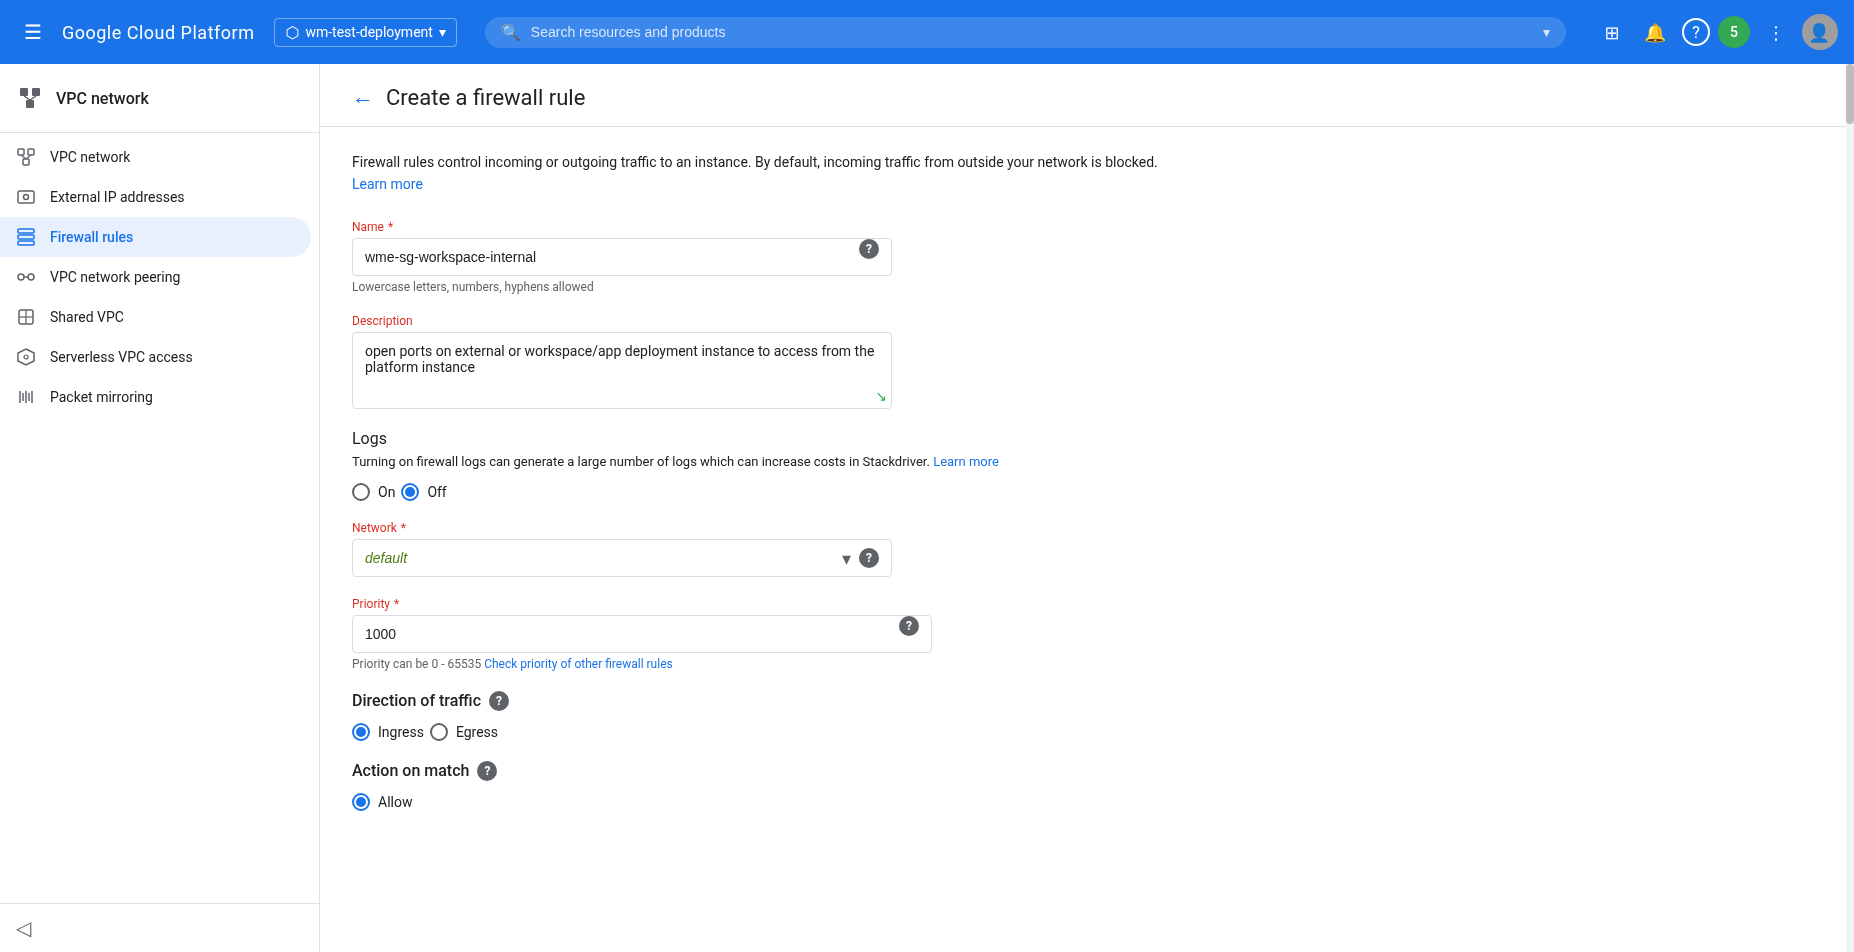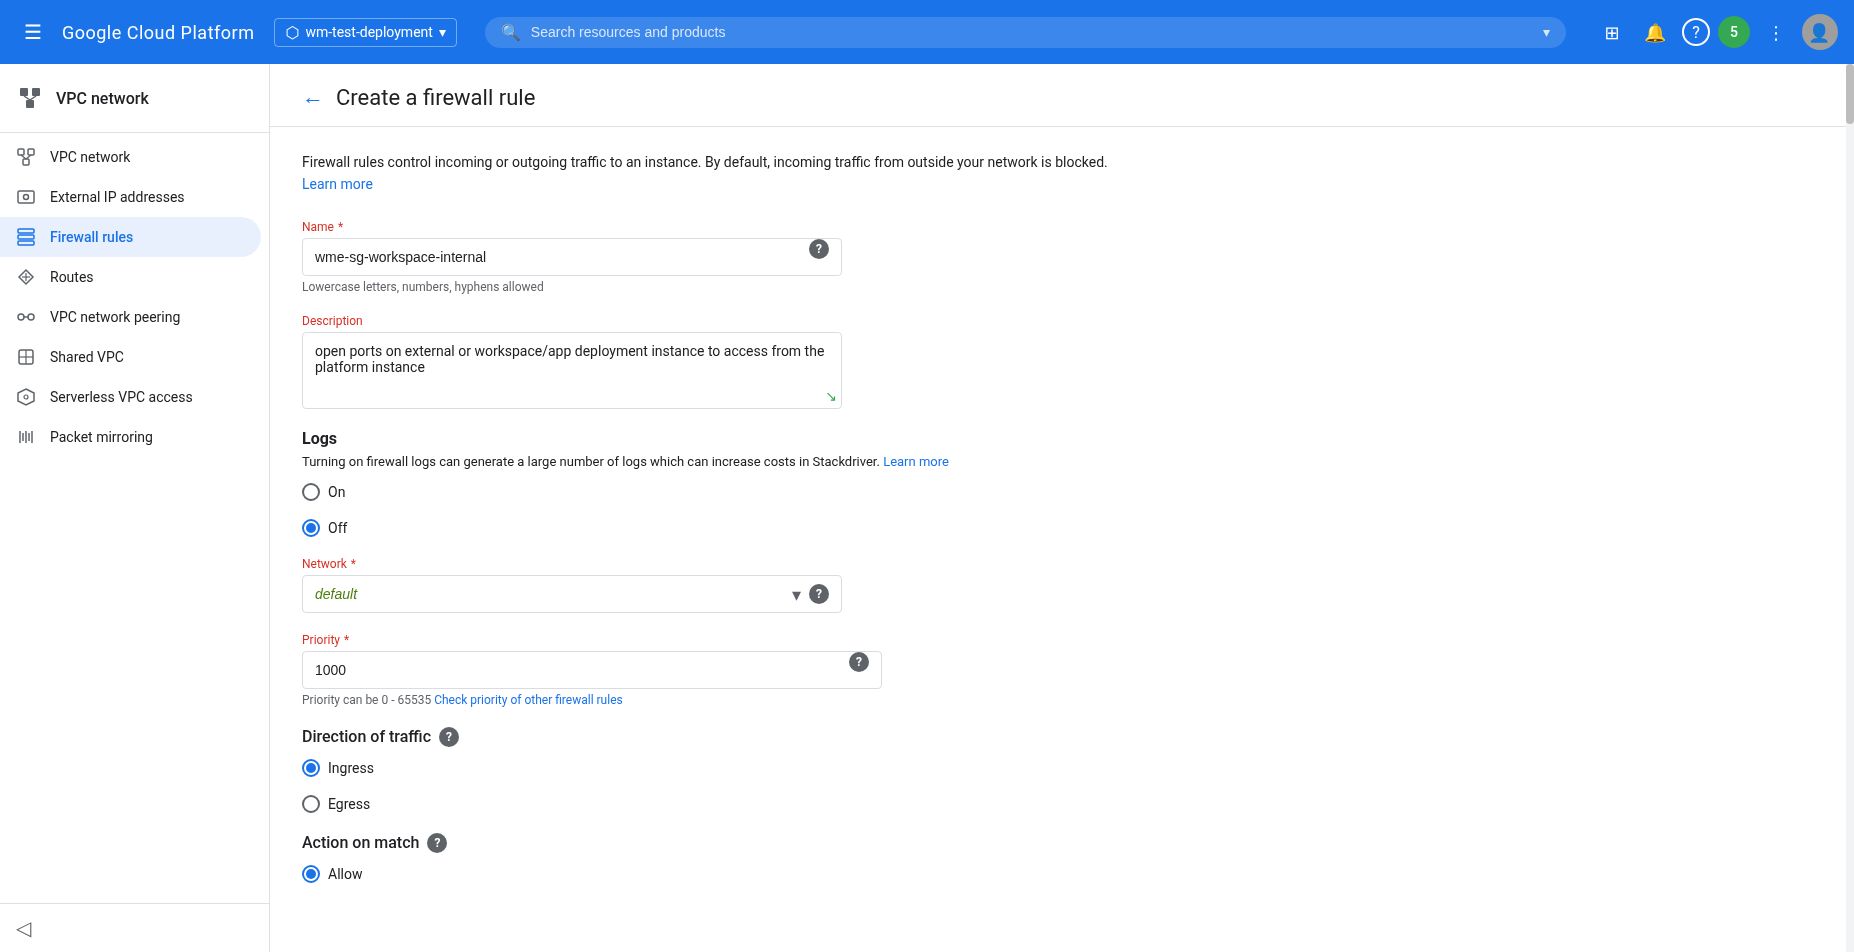--- a/index.html
+++ b/index.html
@@ -56,21 +56,21 @@
       background: #9e9e9e; color: white;
       display: flex; align-items: center; justify-content: center;
       font-size: 18px; cursor: pointer;
     }
 
     
     .layout { display: flex; margin-top: 64px; height: calc(100vh - 64px); }
 
     
     .sidebar {
-      width: 270px; background: white;
+      width: 320px; background: white;
       border-right: 1px solid #e0e0e0;
       display: flex; flex-direction: column;
       overflow-y: auto; flex-shrink: 0;
       padding-top: 8px;
     }
     .sidebar-header {
       display: flex; align-items: center; gap: 12px;
       padding: 12px 16px 16px;
     }
     .sidebar-header-icon {
@@ -164,25 +164,25 @@
       padding: 10px 12px; font-size: 14px; color: #202124;
       background: transparent; resize: none; min-height: 72px;
       font-family: inherit;
     }
     .textarea-resize-handle {
       position: absolute; bottom: 4px; right: 4px;
       color: #34a853; font-size: 14px; cursor: se-resize;
     }
 
     
-    .section-heading { font-size: 16px; font-weight: 700; color: #202124; margin-bottom: 4px; margin-top: 8px; }
+    .section-heading { font-size: 16px; font-weight: 400; color: #202124; margin-bottom: 4px; margin-top: 8px; }
     .section-desc { font-size: 13px; color: #202124; line-height: 1.5; margin-bottom: 12px; }
 
     
-    .radio-group { display: flex; flex-direction: column; gap: 18px; margin-bottom: 20px; }
+    .radio-group { display: flex; gap: 6px; margin-bottom: 20px; }
     .radio-item { display: flex; align-items: center; gap: 8px; cursor: pointer; font-size: 14px; color: #202124; }
     .radio-outer {
       width: 18px; height: 18px; border-radius: 50%;
       border: 2px solid #5f6368;
       display: flex; align-items: center; justify-content: center;
       flex-shrink: 0;
     }
     .radio-outer.checked { border-color: #1a73e8; }
     .radio-inner { width: 10px; height: 10px; border-radius: 50%; background: #1a73e8; }
 
@@ -275,30 +275,20 @@
       <div class="sidebar-item-icon">
         <svg width="18" height="18" viewBox="0 0 18 18" fill="none">
           <rect x="1" y="1" width="16" height="4" rx="1" stroke="#1a73e8" stroke-width="1.5" fill="none"></rect>
           <rect x="1" y="7" width="16" height="4" rx="1" stroke="#1a73e8" stroke-width="1.5" fill="none"></rect>
           <rect x="1" y="13" width="16" height="4" rx="1" stroke="#1a73e8" stroke-width="1.5" fill="none"></rect>
         </svg>
       </div>
       <span>Firewall rules</span>
     </div>
 
-    <div class="sidebar-item">
-      <div class="sidebar-item-icon">
-        <svg width="18" height="18" viewBox="0 0 18 18" fill="none">
-          <path d="M2 9 L9 2 L16 9 L9 16 Z" stroke="#5f6368" stroke-width="1.5" fill="none"></path>
-          <line x1="9" y1="5" x2="9" y2="13" stroke="#5f6368" stroke-width="1.2"></line>
-          <line x1="5" y1="9" x2="13" y2="9" stroke="#5f6368" stroke-width="1.2"></line>
-        </svg>
-      </div>
-      <span>Routes</span>
-    </div>
 
     <div class="sidebar-item">
       <div class="sidebar-item-icon">
         <svg width="18" height="18" viewBox="0 0 18 18" fill="none">
           <circle cx="4" cy="9" r="3" stroke="#5f6368" stroke-width="1.5" fill="none"></circle>
           <circle cx="14" cy="9" r="3" stroke="#5f6368" stroke-width="1.5" fill="none"></circle>
           <line x1="7" y1="9" x2="11" y2="9" stroke="#5f6368" stroke-width="1.5"></line>
         </svg>
       </div>
       <span>VPC network peering</span>

